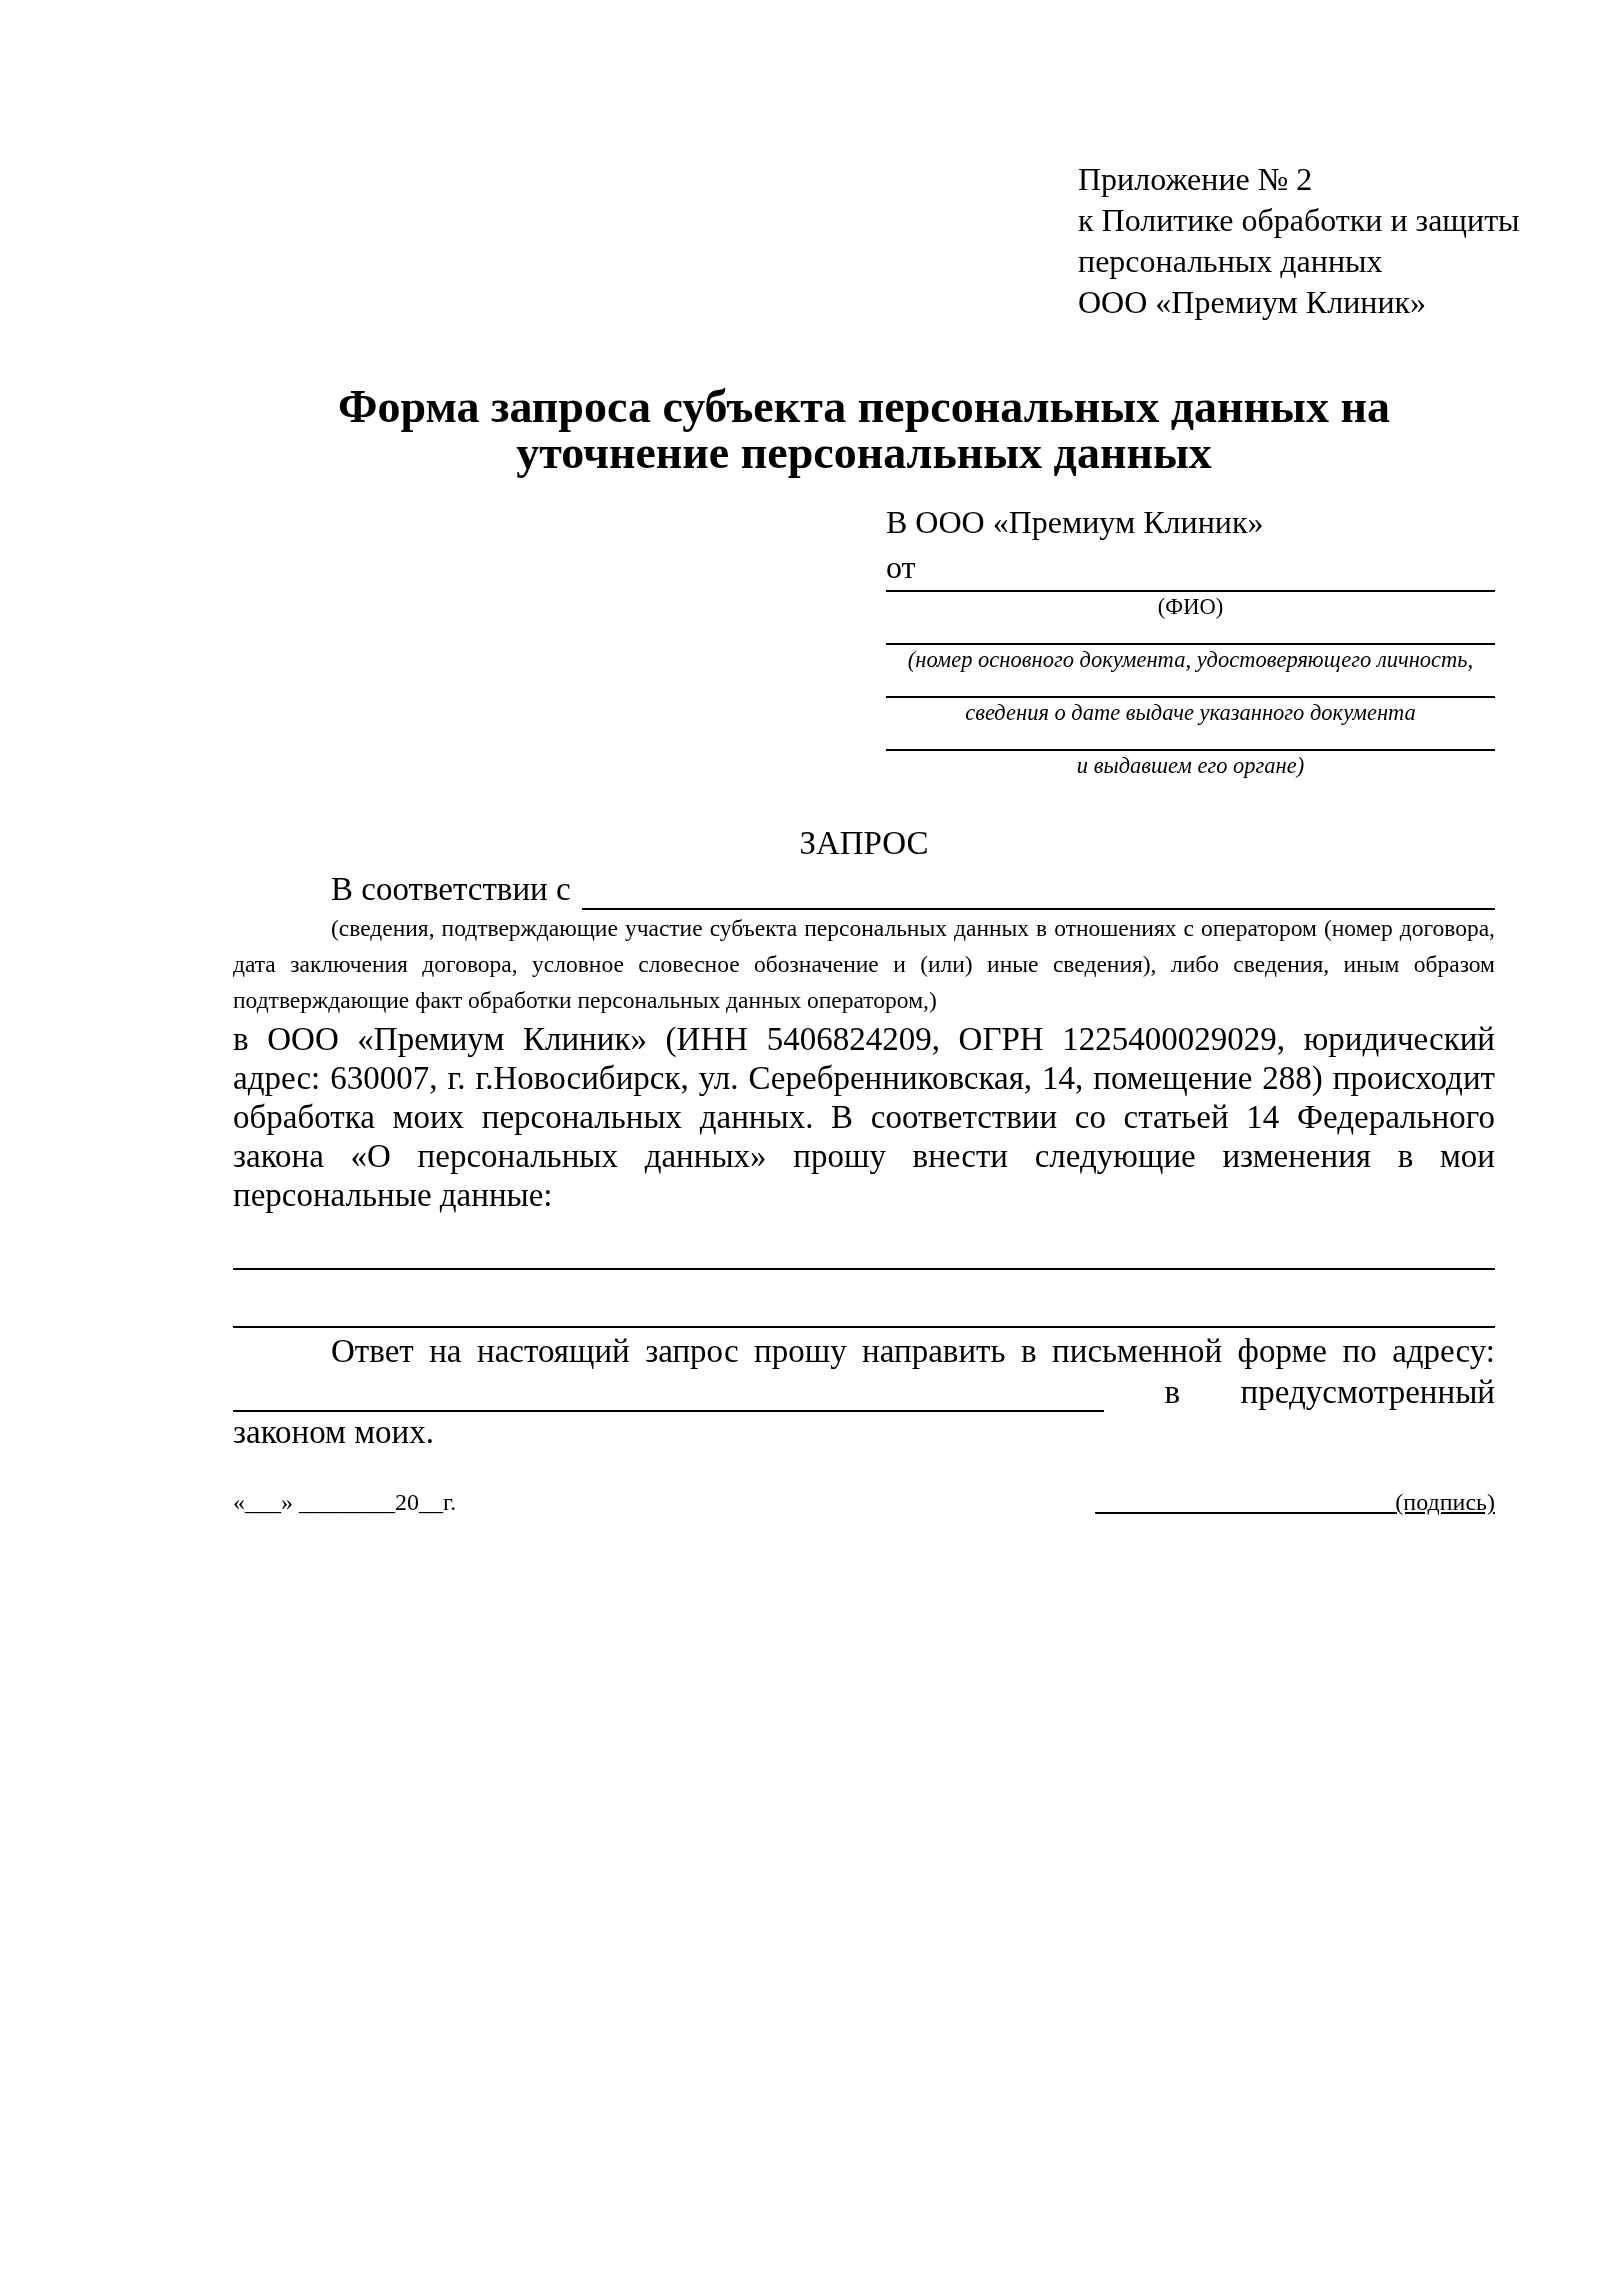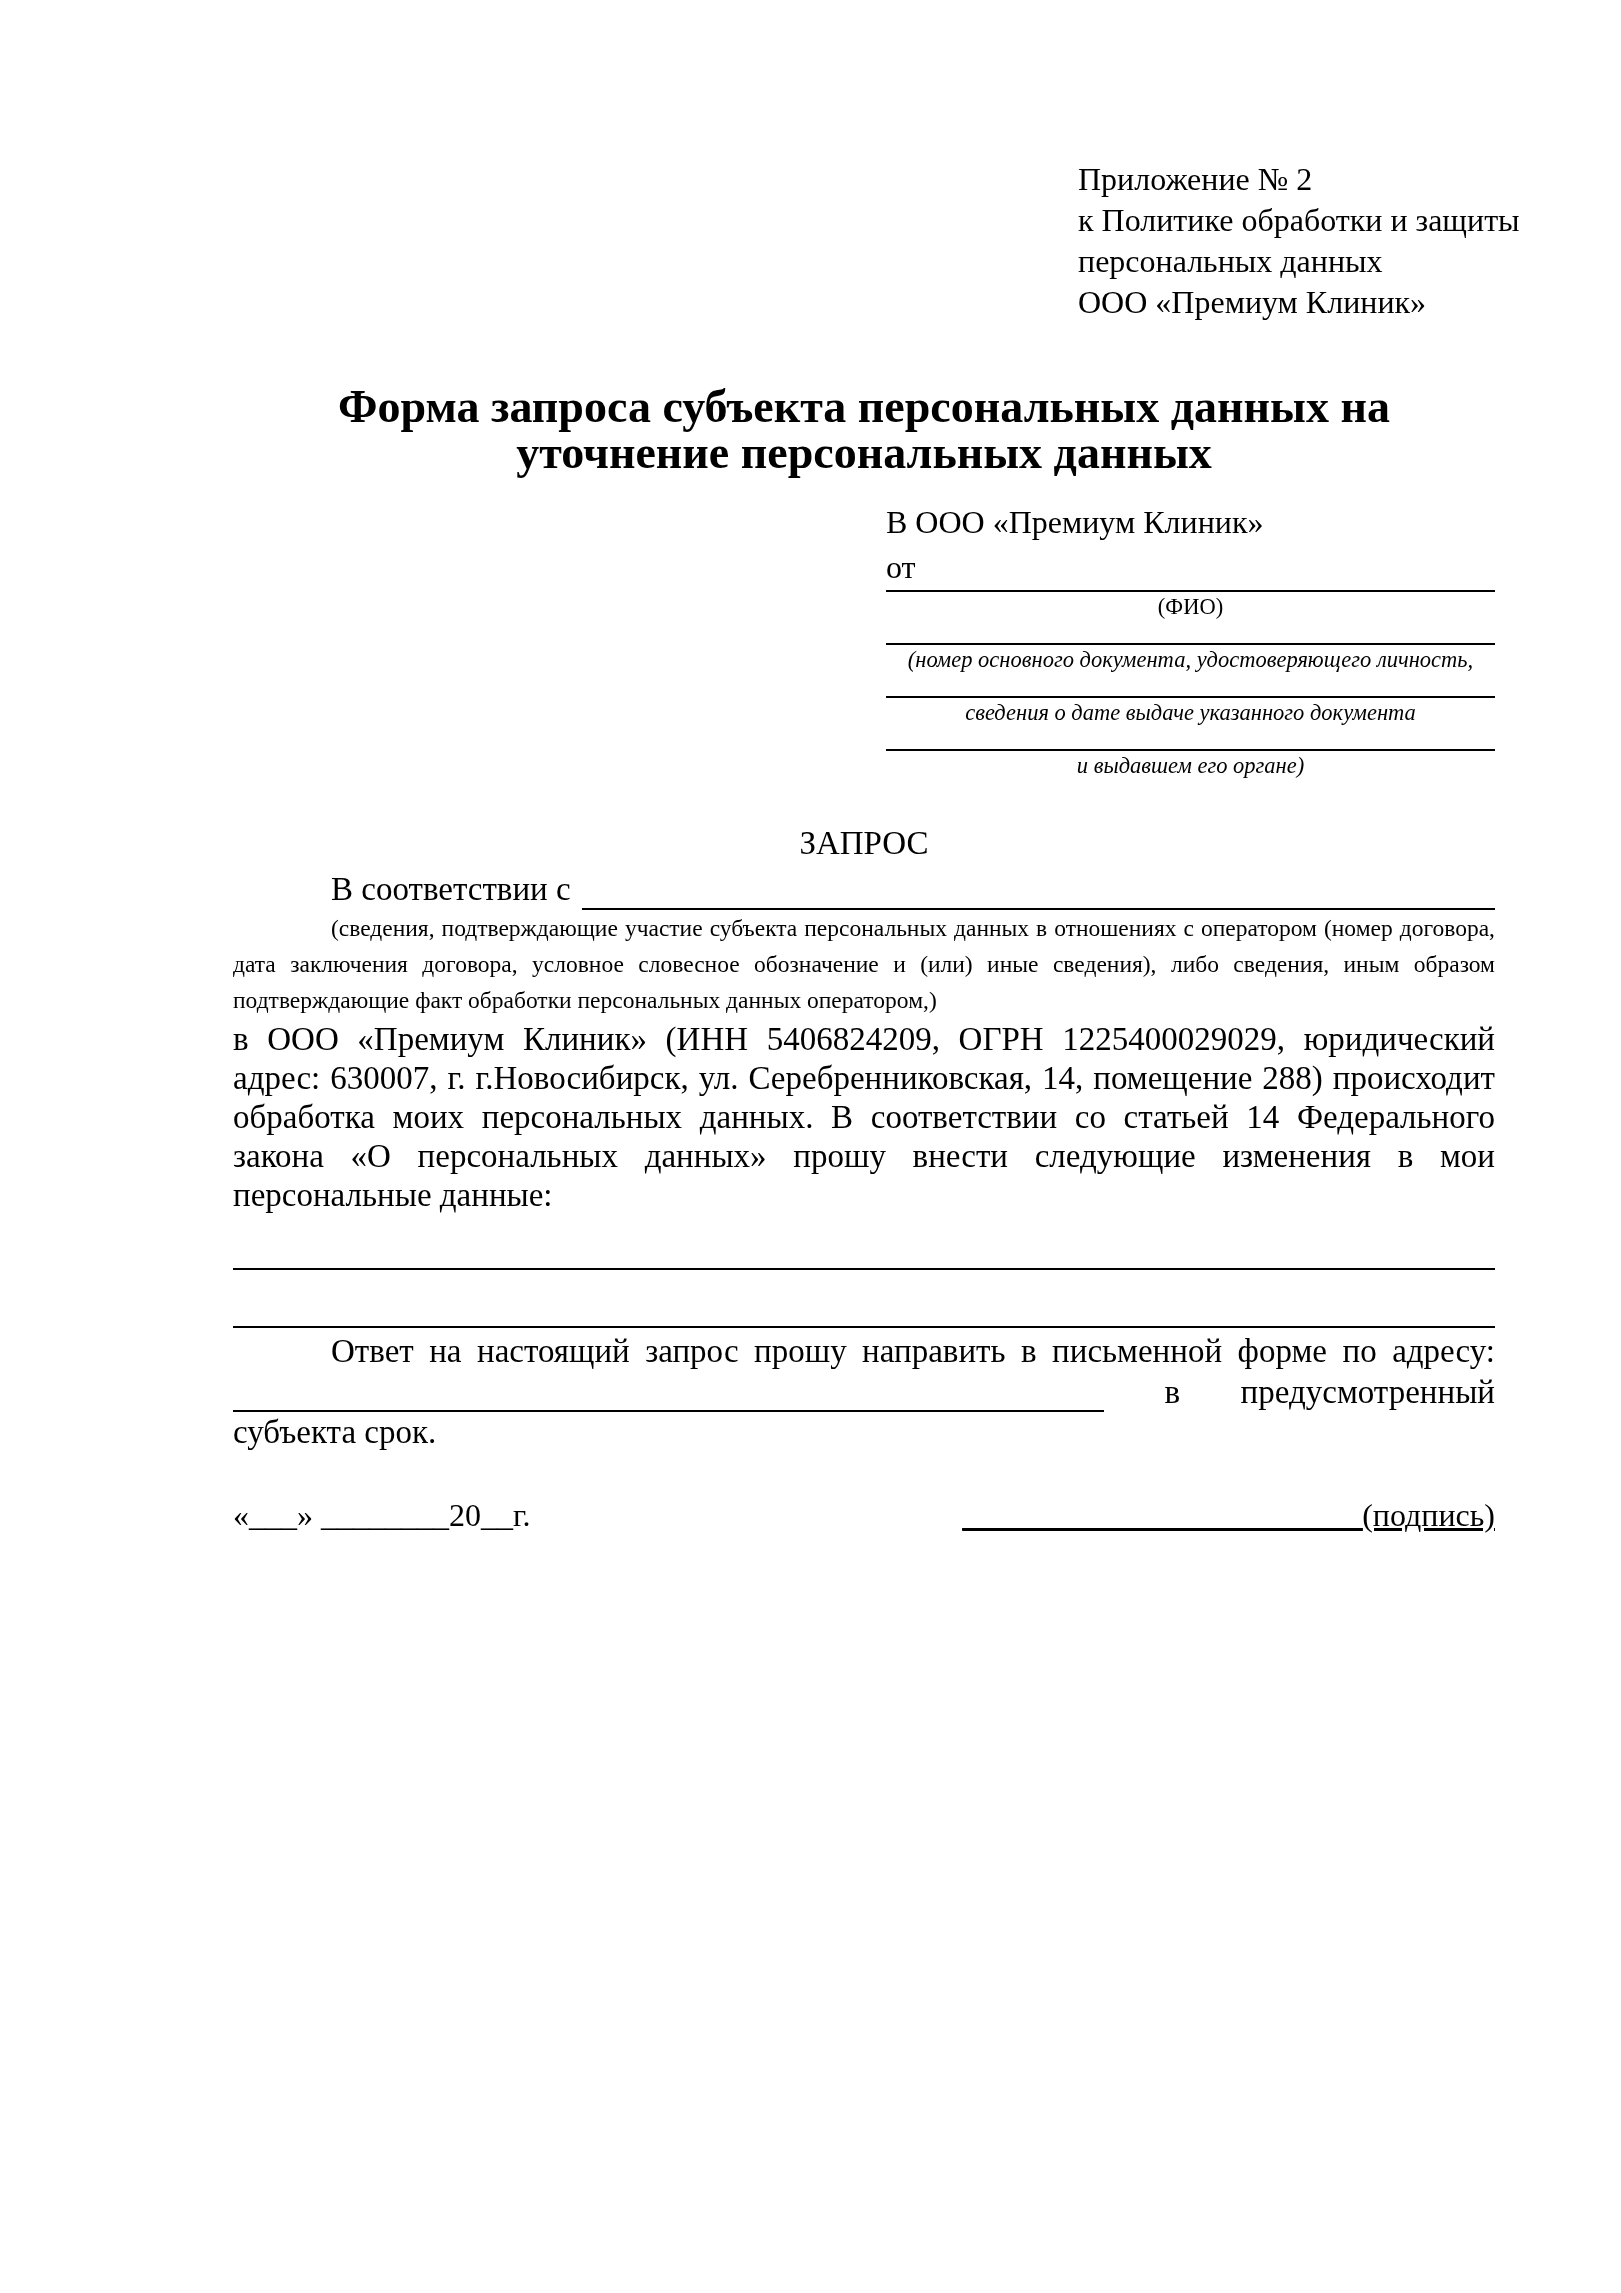--- a/index.html
+++ b/index.html
@@ -63,22 +63,22 @@
     text-align: justify;
     text-align-last: justify;
     text-indent: 98px;
   }
   .reply-line2 { display: flex; justify-content: space-between; align-items: flex-end; height: 41px; line-height: 39px; }
   .address-fill { width: 69%; border-bottom: 2.9px solid #000; align-self: stretch; }
   .reply-line3 { line-height: 41px; }
   .footer-row {
     display: flex;
     justify-content: space-between;
-    margin-top: 42px;
-    font-size: 32px;
+    margin-top: 29px;
+    font-size: 24px;
     line-height: 41px;
   }
   .sig-group { white-space: nowrap; text-decoration: underline; }
 </style>
 </head>
 <body>
 
 <div class="page">
 
   <div class="appendix">
@@ -121,21 +121,21 @@
 
   <div class="blank-line first"></div>
   <div class="blank-line second"></div>
 
   <div class="reply-line1">Ответ на настоящий запрос прошу направить в письменной форме по адресу:</div>
   <div class="reply-line2">
     <span class="address-fill"></span>
     <span>в</span>
     <span>предусмотренный</span>
   </div>
-  <div class="reply-line3">субъекта срок.</div>
+  <div class="reply-line3">законом моих.</div>
 
   <div class="footer-row">
     <span>«___» ________20__г.</span>
     <span class="sig-group"><span>_________________________</span><span>(подпись)</span></span>
   </div>
 
 </div>
 
 
 </body></html>

